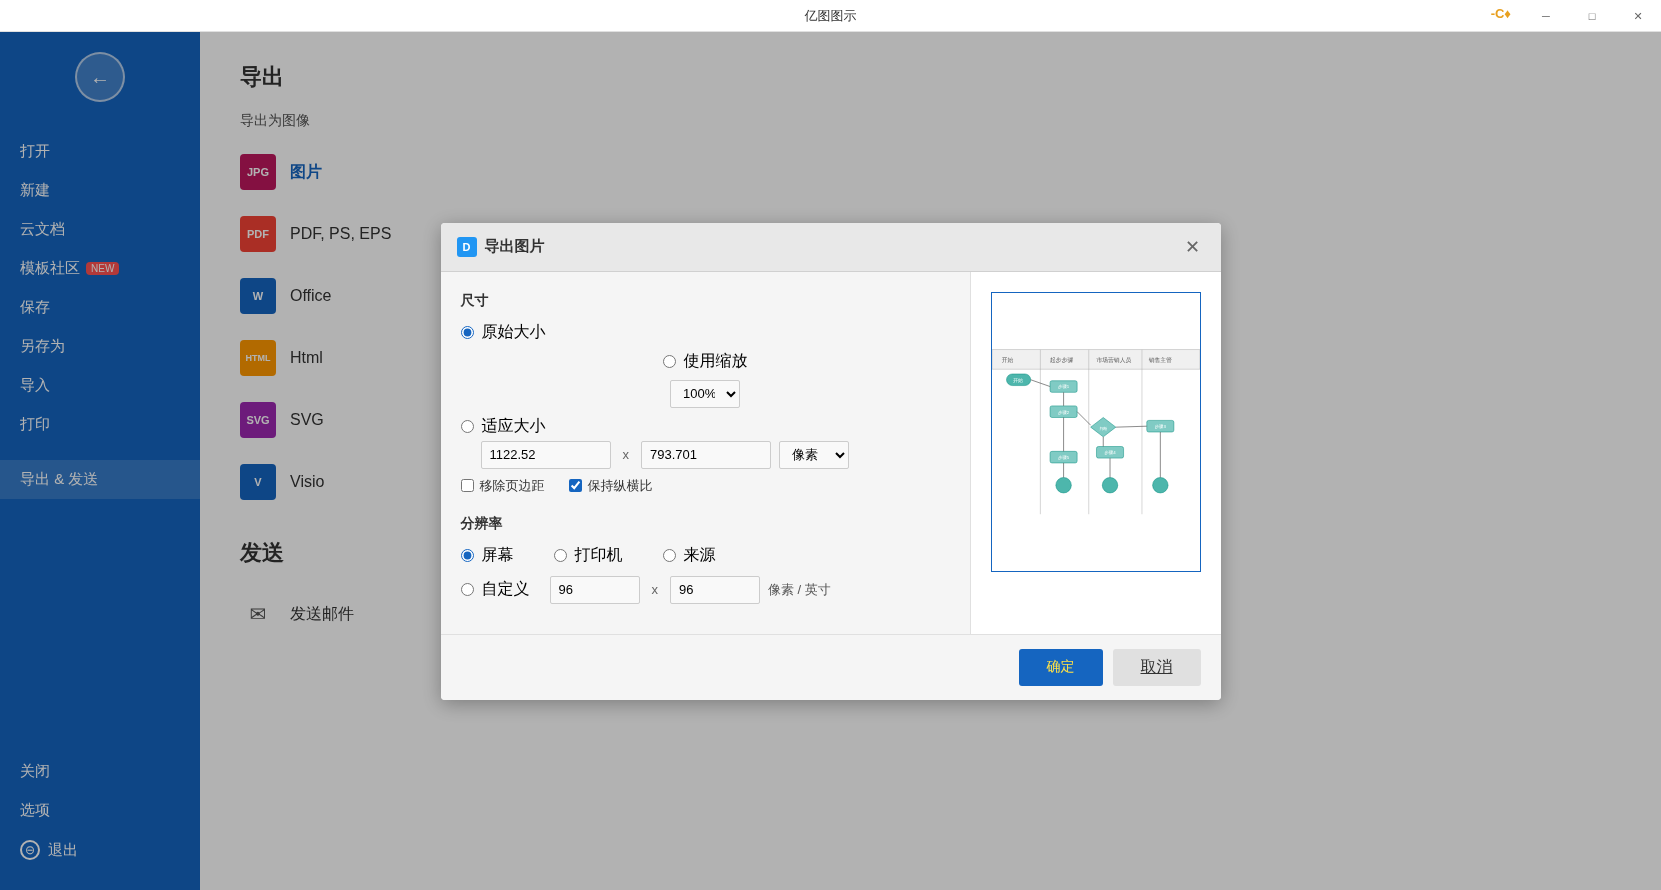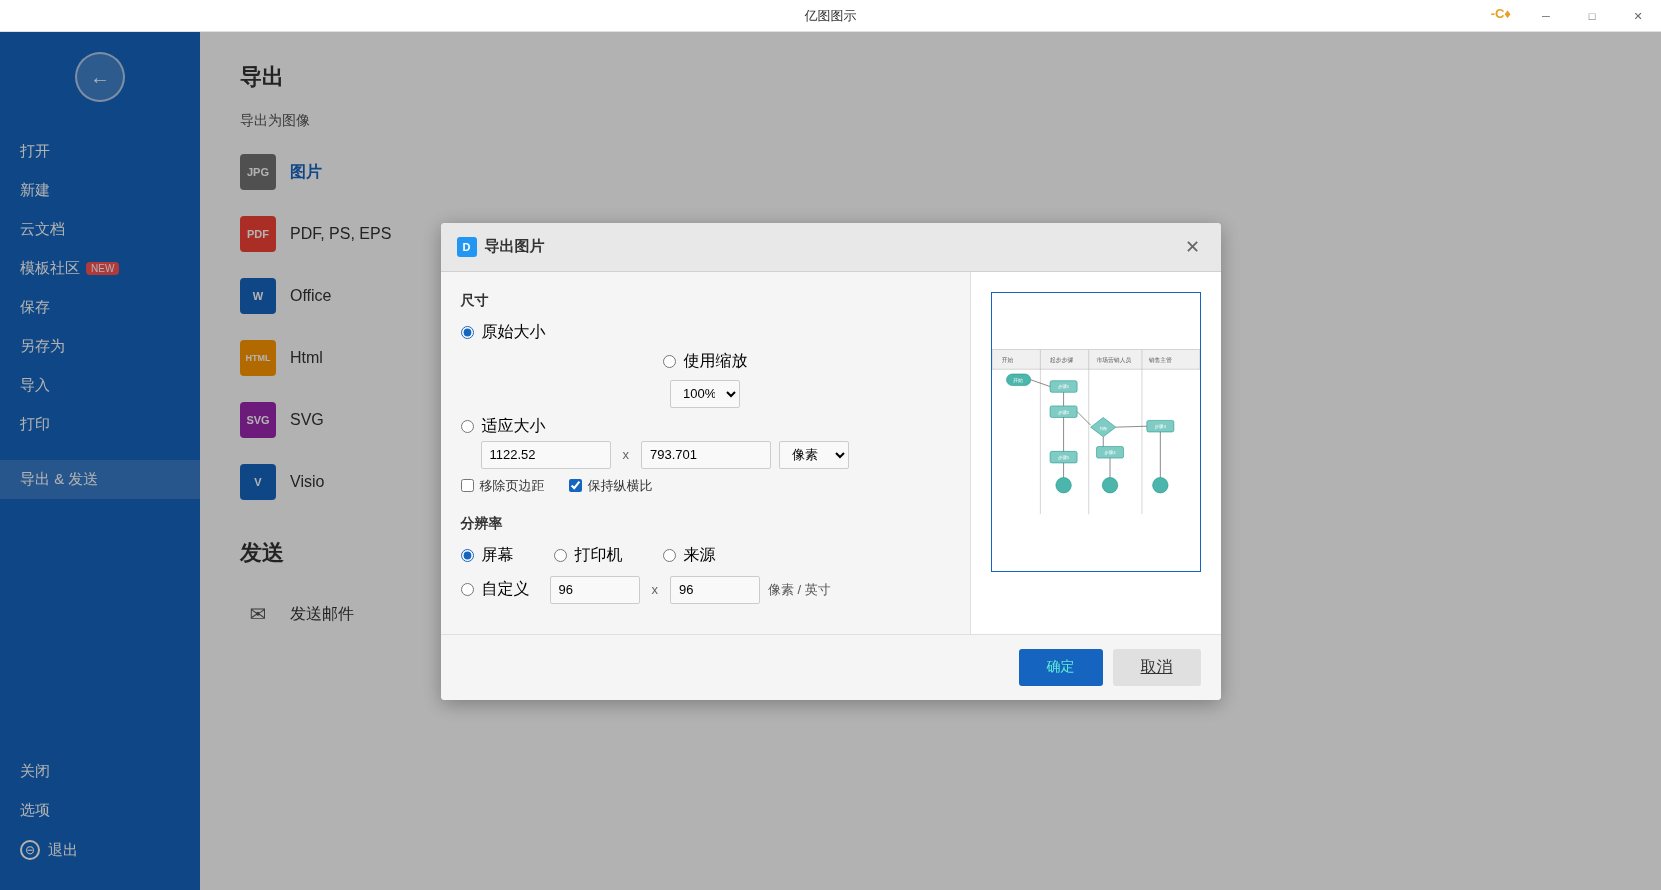--- a/index.html
+++ b/index.html
@@ -149,21 +149,21 @@
       width: 36px;
       height: 36px;
       border-radius: 4px;
       display: flex;
       align-items: center;
       justify-content: center;
       font-size: 11px;
       font-weight: bold;
       color: #fff;
     }
-    .icon-jpg { background: #737373; }
+    .icon-jpg { background: #be185d; }
     .icon-pdf { background: #f44336; }
     .icon-html { background: #ff9800; }
     .icon-svg { background: #9c27b0; }
     .icon-visio { background: #1565c0; }
     .icon-office { background: #1565c0; }
     .export-item-label { font-size: 16px; color: #333; }
     .export-item.selected .export-item-label { color: #1565c0; font-weight: bold; }
 
     .send-section { margin-top: 20px; }
     .send-item {
@@ -330,21 +330,21 @@
     .modal-footer {
       display: flex;
       justify-content: flex-end;
       gap: 10px;
       padding: 14px 20px;
       background: #f5f5f5;
       border-top: 1px solid #e0e0e0;
     }
     .btn-primary {
       background: #1565c0;
-      color: #5eead4;
+      color: #fde047;
       border: none;
       padding: 8px 28px;
       border-radius: 3px;
       font-size: 14px;
       cursor: pointer;
     }
     .btn-secondary {
       background: #e0e0e0;
       color: #333;
       border: none;

